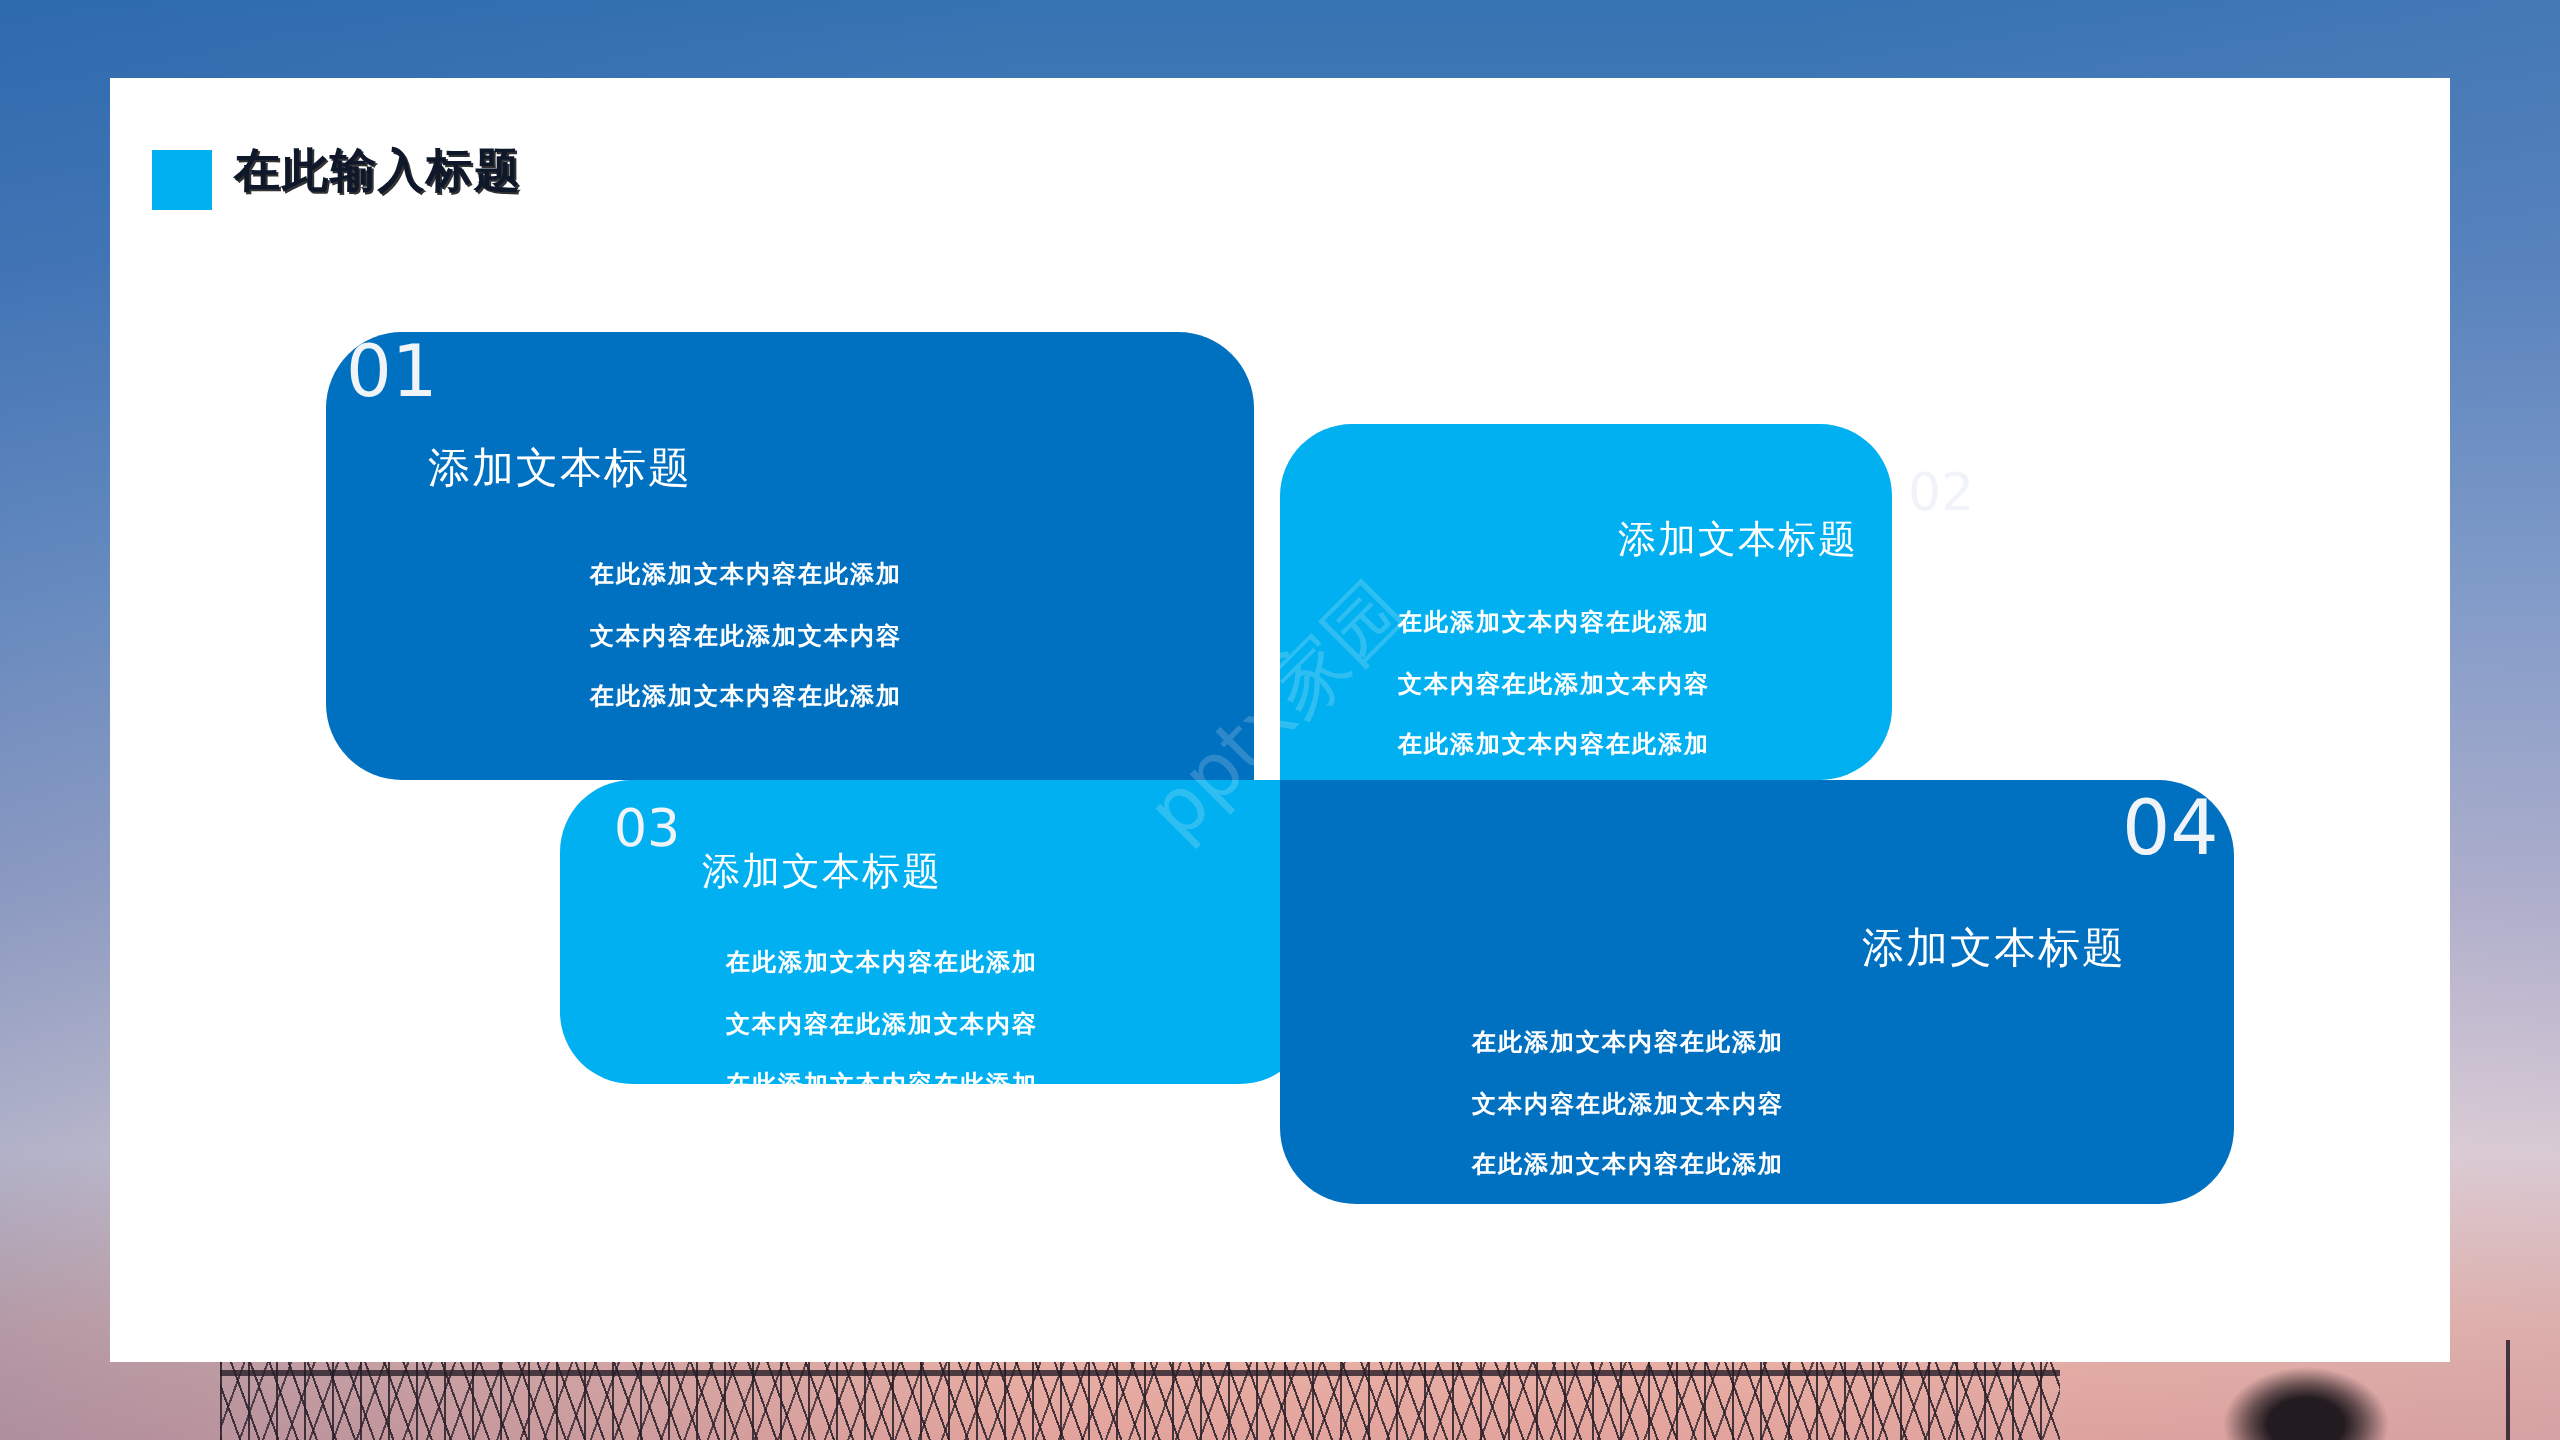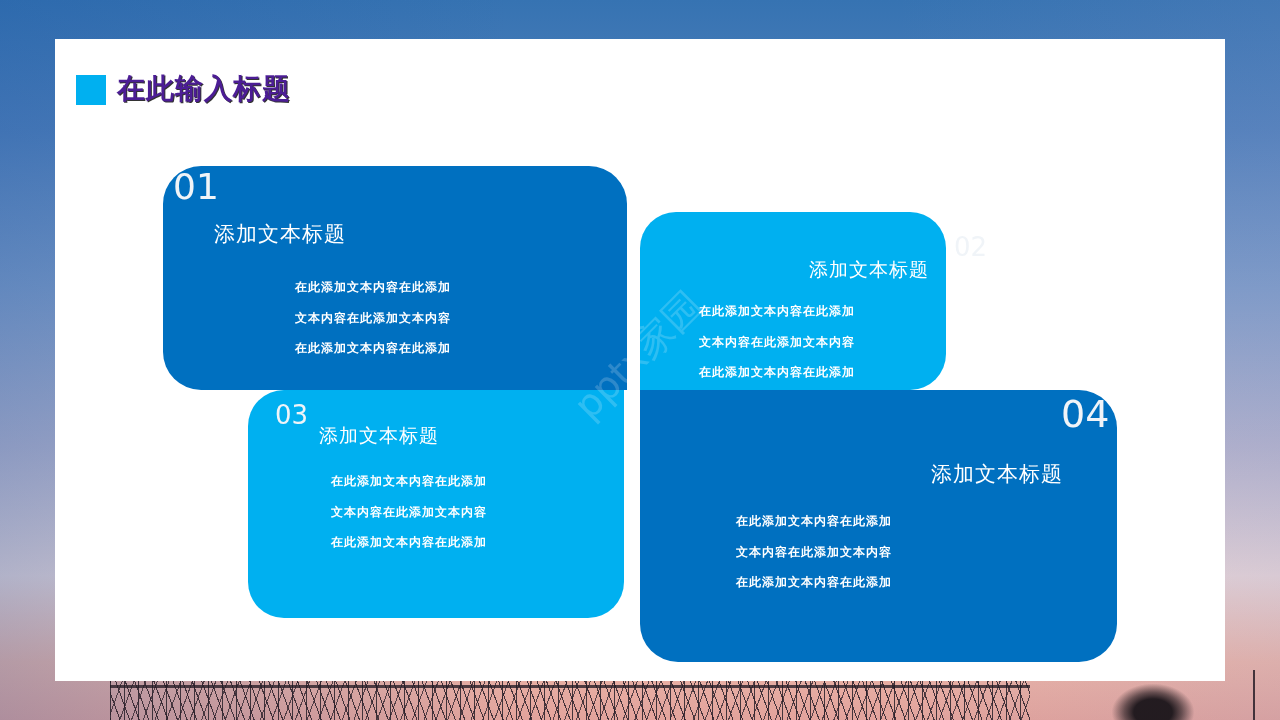--- a/index.html
+++ b/index.html
@@ -28,30 +28,30 @@
     position: absolute; left: 1108px; top: 681px; width: 90px; height: 39px;
     background: radial-gradient(ellipse at 50% 80%, rgba(25,20,25,0.95) 0 30%, rgba(25,20,25,0.6) 45%, transparent 65%);
   }
   .panel {
     position: absolute; left: 55px; top: 39px; width: 1170px; height: 642px; background: #ffffff;
   }
   .title-mark {
     position: absolute; left: 76px; top: 75px; width: 30px; height: 30px; background: #00b0f0;
   }
   .title {
-    position: absolute; left: 117px; top: 70px; font-size: 28px; font-weight: bold; color: #4c1d95;
+    position: absolute; left: 117px; top: 70px; font-size: 23px; font-weight: bold; color: #0f172a;
     letter-spacing: 1px; text-shadow: 1px 1px 0 #333;
   }
   .card { position: absolute; color: #fff; }
   .card.dark { background: #0070c0; }
   .card.light { background: #00b0f0; }
   .c1 { left: 163px; top: 166px; width: 464px; height: 224px; border-radius: 38px 38px 0 38px; }
   .c2 { left: 640px; top: 212px; width: 306px; height: 178px; border-radius: 36px 36px 36px 0; }
-  .c3 { left: 248px; top: 390px; width: 376px; height: 228px; border-radius: 36px 0 36px 36px; }
-  .c4 { left: 640px; top: 390px; width: 477px; height: 272px; border-radius: 0 38px 38px 38px; }
+  .c3 { left: 280px; top: 390px; width: 376px; height: 152px; border-radius: 36px 0 36px 36px; }
+  .c4 { left: 640px; top: 390px; width: 477px; height: 212px; border-radius: 0 38px 38px 38px; }
   .num { position: absolute; font-family: "DejaVu Sans", "Liberation Sans", sans-serif; color: #f0f4f8; font-weight: normal; }
   .c1 .num { left: 10px; top: 0px; font-size: 36px; }
   .c2 .num { left: 314px; top: 20px; font-size: 26px; }
   .c3 .num { left: 27px; top: 10px; font-size: 26px; }
   .c4 .num { left: 421px; top: 2px; font-size: 38px; }
   .ctitle { position: absolute; font-size: 21px; font-weight: normal; white-space: nowrap; letter-spacing: 1px; }
   .c1 .ctitle { left: 51px; top: 54px; }
   .c2 .ctitle { left: 169px; top: 45px; font-size: 19px; }
   .c3 .ctitle { left: 71px; top: 33px; font-size: 19px; }
   .c4 .ctitle { left: 291px; top: 70px; }

